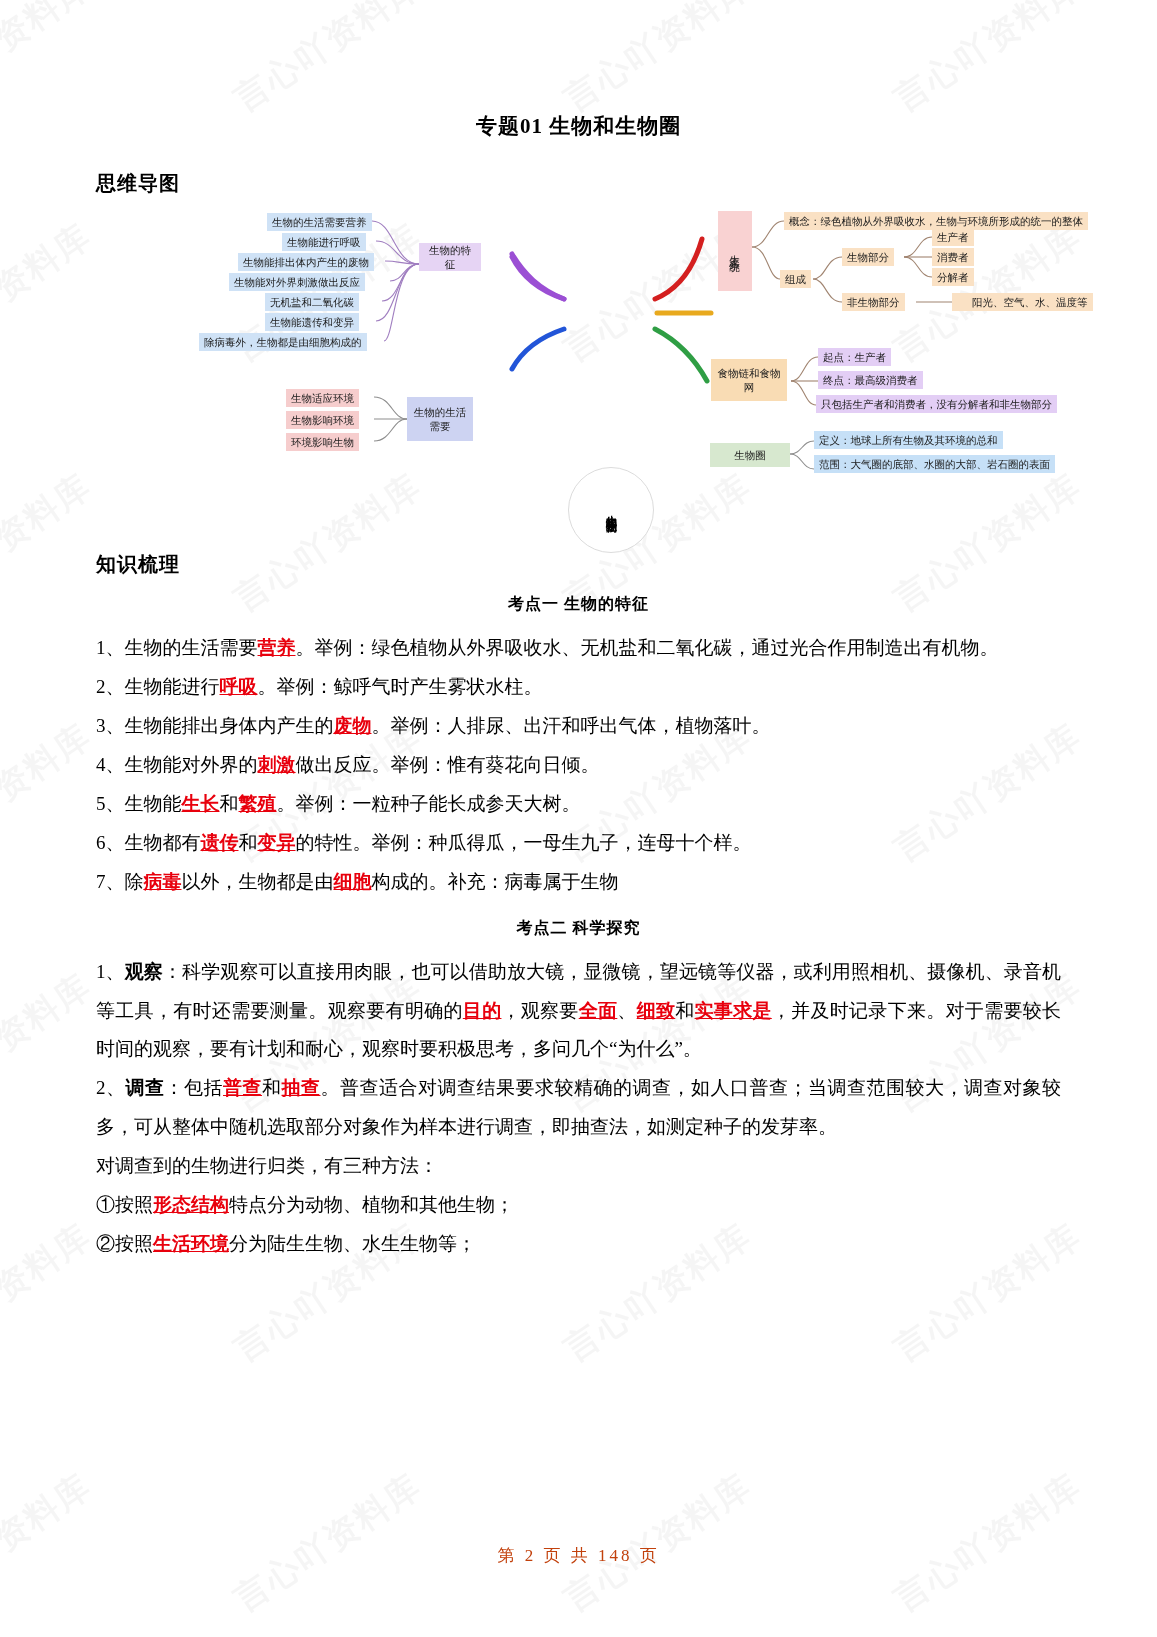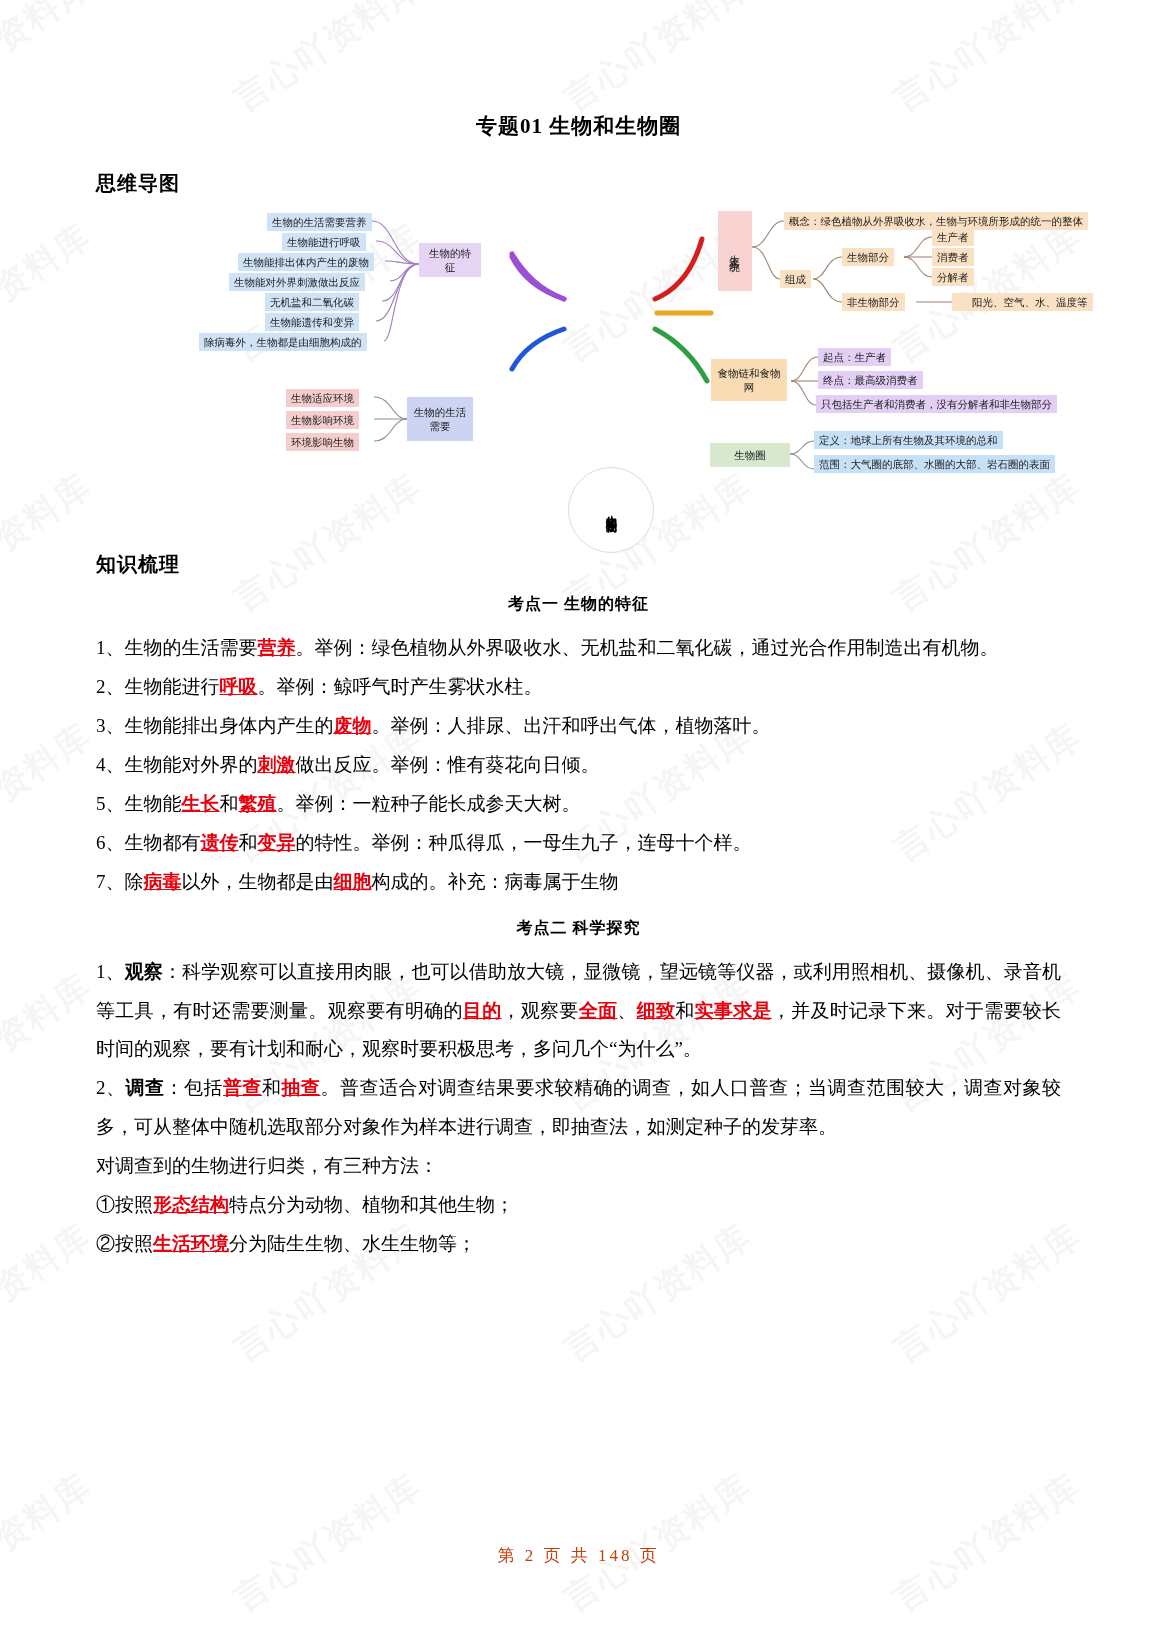--- a/index.html
+++ b/index.html
@@ -225,21 +225,21 @@
         <path d="M687 172 C 700 172 700 196 712 196" stroke="#a08470" stroke-width="1.1" fill="none"></path>
 
         <path d="M686 245 C 698 245 698 232 710 232" stroke="#8e8e8e" stroke-width="1.1" fill="none"></path>
         <path d="M686 245 C 698 245 698 260 710 260" stroke="#8e8e8e" stroke-width="1.1" fill="none"></path>
       </svg>
 
       <div class="center-node">
         <span>生物和生物圈</span>
       </div>
 
-      <div class="node n-purple twoline" style="left:315px; top:34px; width:62px; height:34px; display:flex; align-items:center; justify-content:center;">
+      <div class="node n-purple twoline" style="left:315px; top:34px; width:62px; height:28px; display:flex; align-items:center; justify-content:center;">
         <span>生物的特征</span>
       </div>
       <div class="node n-blue" style="left:163px; top:4px;">生物的生活需要营养</div>
       <div class="node n-blue" style="left:178px; top:24px;">生物能进行呼吸</div>
       <div class="node n-blue" style="left:134px; top:44px;">生物能排出体内产生的废物</div>
       <div class="node n-blue" style="left:125px; top:64px;">生物能对外界刺激做出反应</div>
       <div class="node n-blue" style="left:161px; top:84px;">无机盐和二氧化碳</div>
       <div class="node n-blue" style="left:161px; top:104px;">生物能遗传和变异</div>
       <div class="node n-blue" style="left:95px;  top:124px;">除病毒外，生物都是由细胞构成的</div>
 

